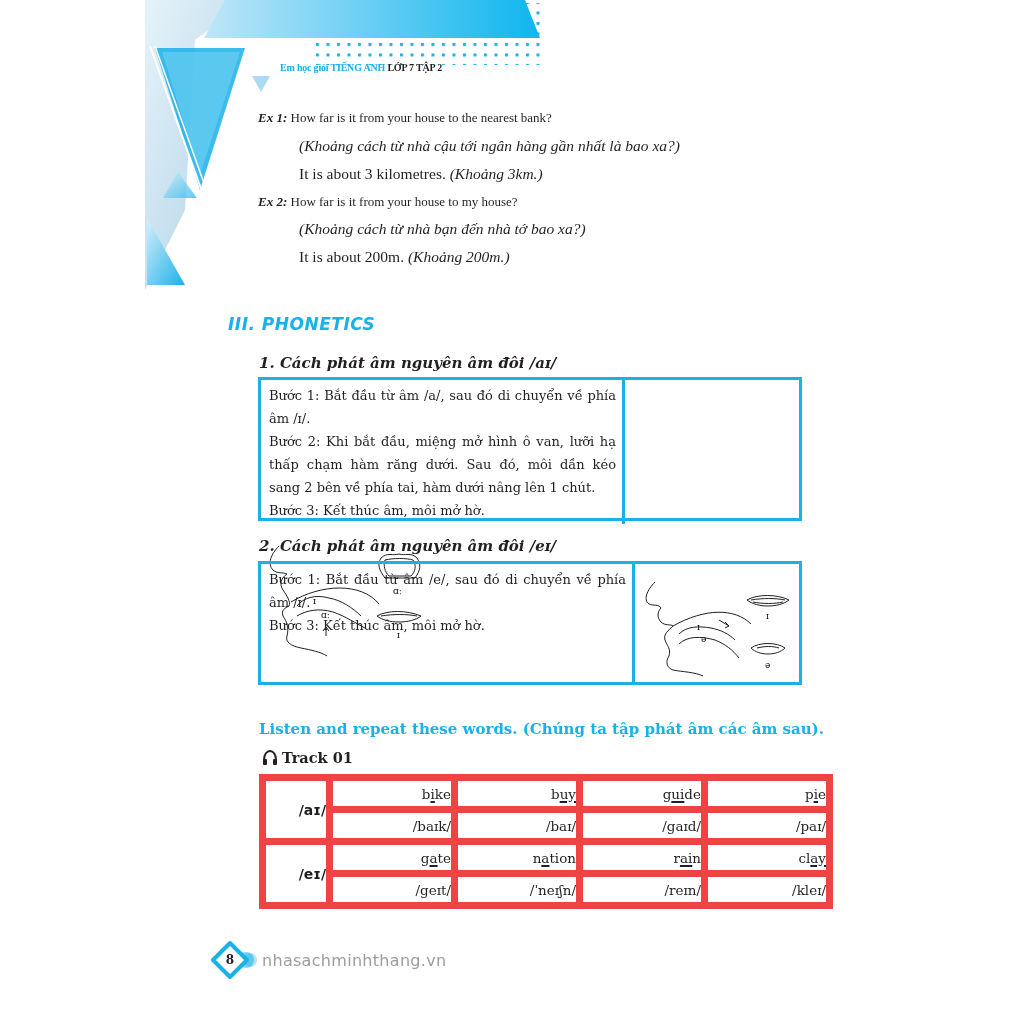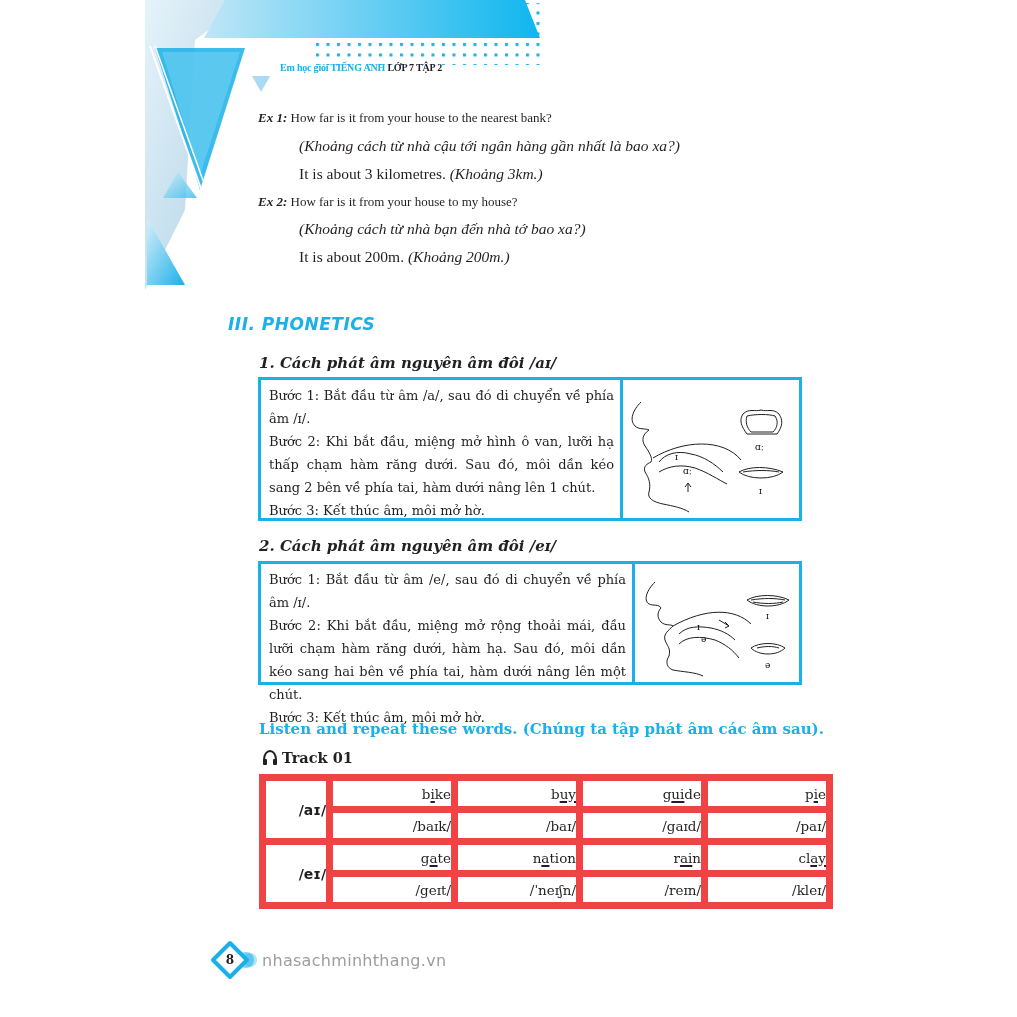--- a/index.html
+++ b/index.html
@@ -103,21 +103,21 @@
   <span class="lbl">Ex 2:</span><span> How far is it from your house to my house?</span>
 </div>
 <div class="sub it" style="top:220px;">(Khoảng cách từ nhà bạn đến nhà tớ bao xa?)</div>
 <div class="sub" style="top:248px;">
   <span>It is about 200m. </span><span class="it">(Khoảng 200m.)</span>
 </div>
 
 <div class="section-title">III. PHONETICS</div>
 
 <div class="h2" style="top:354px;">1. Cách phát âm nguyên âm đôi /aɪ/</div>
-<div class="box" style="top:377px; height:144px;">
+<div class="box" style="top:377px; height:144px;flex-direction:column;">
   <div class="txt" style="width:364px;">
     <div>Bước 1: Bắt đầu từ âm /a/, sau đó di chuyển về phía âm /ɪ/.</div>
     <div>Bước 2: Khi bắt đầu, miệng mở hình ô van, lưỡi hạ thấp chạm hàm răng dưới. Sau đó, môi dần kéo sang 2 bên về phía tai, hàm dưới nâng lên 1 chút.</div>
     <div>Bước 3: Kết thúc âm, môi mở hờ.</div>
   </div>
   <div class="pic">
     <svg width="176" height="138" viewBox="0 0 176 138">
       <g fill="none" stroke="#231f20" stroke-width="1">
         <path d="M18 22 C10 30 6 40 12 46 C16 50 22 48 26 50 C20 54 18 60 22 66 C26 72 30 78 28 82 C24 84 20 86 22 92 C26 98 28 104 26 112 C24 118 30 122 40 124 C50 126 60 128 66 132"></path>
         <path d="M30 78 C60 60 100 58 118 80"></path>
@@ -134,21 +134,20 @@
       <text x="132" y="70" font-size="9" font-family="DejaVu Serif, serif">ɑː</text>
       <text x="136" y="114" font-size="9" font-family="DejaVu Serif, serif">ɪ</text>
     </svg>
   </div>
 </div>
 
 <div class="h2" style="top:537px;">2. Cách phát âm nguyên âm đôi /eɪ/</div>
 <div class="box" style="top:561px; height:124px;">
   <div class="txt" style="width:376px;">
     <div>Bước 1: Bắt đầu từ âm /e/, sau đó di chuyển về phía âm /ɪ/.</div>
-    <div>Bước 2: Khi bắt đầu, miệng mở rộng thoải mái, đầu lưỡi chạm hàm răng dưới, hàm hạ. Sau đó, môi dần kéo sang hai bên về phía tai, hàm dưới nâng lên một chút.</div>
     <div>Bước 3: Kết thúc âm, môi mở hờ.</div>
   </div>
   <div class="pic">
     <svg width="164" height="138" viewBox="0 0 164 138">
       <g fill="none" stroke="#231f20" stroke-width="1">
         <path d="M20 18 C12 26 8 36 14 40 C18 42 24 40 26 44 C22 48 22 54 26 58 C30 62 36 60 38 62 C34 66 28 70 30 76 C32 82 36 84 34 92 C30 98 32 104 38 106 C48 108 60 108 68 112"></path>
         <path d="M38 62 C70 44 100 44 116 60"></path>
         <path d="M44 70 C52 62 64 62 76 64 C86 66 94 70 100 76"></path>
         <path d="M44 80 C52 72 66 72 80 76 C90 80 98 86 104 94"></path>
         <path d="M84 56 L94 62 M90 58 L94 62 L90 64"></path>

